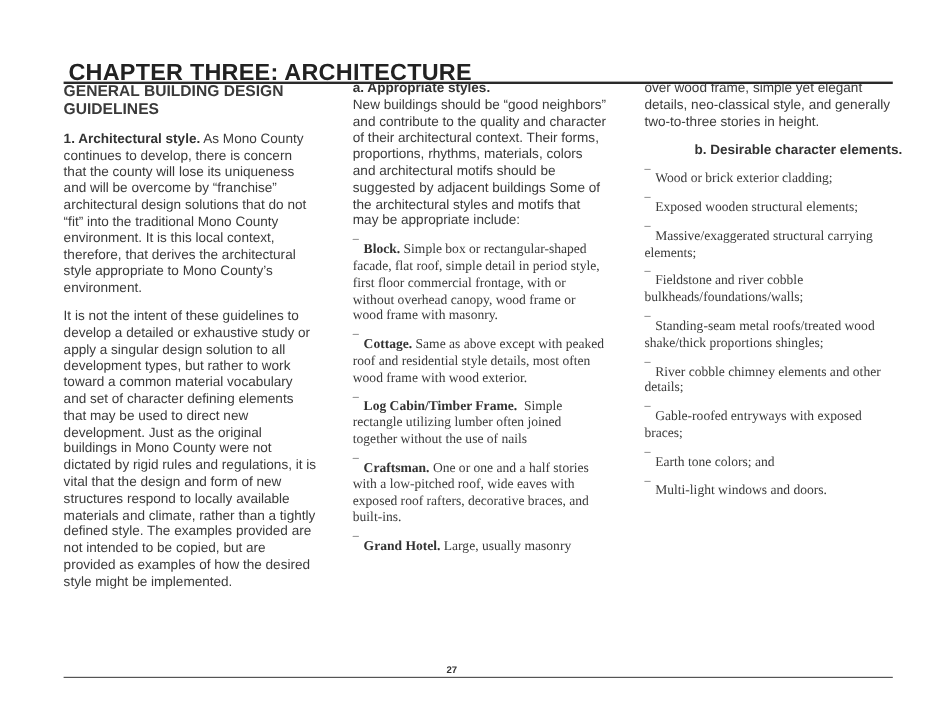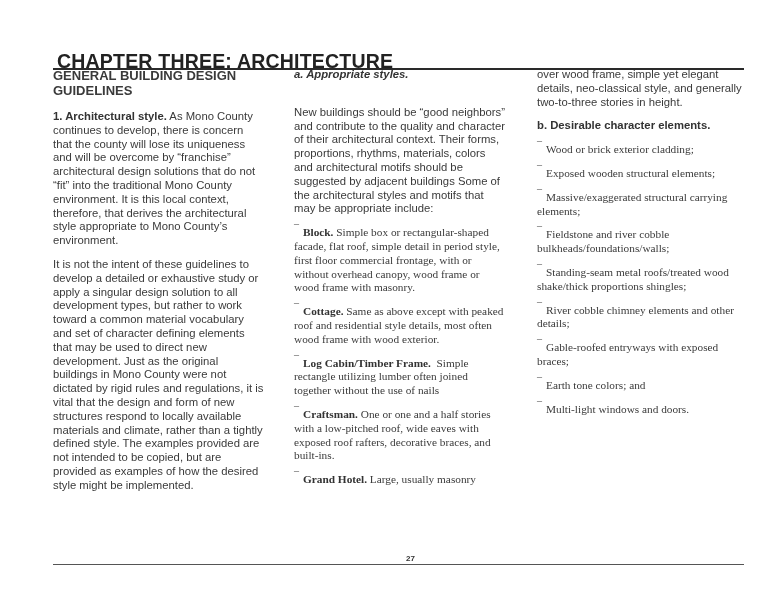--- a/index.html
+++ b/index.html
@@ -12,47 +12,47 @@
   .col1 { left: 53px; }
   .col2 { left: 294px; }
   .col3 { left: 537px; width: 215px; }
   .section-heading { margin: 0 0 12px 0; font-size: 13px; line-height: 15px; font-weight: bold; color: #3a3a3a; }
   .sub-heading { font-weight: bold; color: #333; }
   p { margin: 0 0 10px 0; }
   .bullet { margin: 0 0 10px 0; font-family: Liberation Serif, serif; }
   .dash { display: inline-block; position: relative; top: -4px; margin-right: 4px; font-size: 10px; color: #333; }
   .bold { font-weight: bold; color: #333; }
   .footer-rule { position: absolute; left: 53px; top: 564px; width: 691px; height: 1px; background: #555; }
-  .page-number { position: absolute; left: 406px; top: 554px; font-size: 8px; font-weight: bold; color: #333; }
+  .page-number { position: absolute; left: 372px; top: 554px; font-size: 8px; font-weight: bold; color: #333; }
 </style>
 </head>
 <body>
 
 <h1 class="page-title">CHAPTER THREE: ARCHITECTURE</h1>
 <div class="title-rule"></div>
 
 <div class="col col1">
   <h2 class="section-heading">GENERAL BUILDING DESIGN GUIDELINES</h2>
   <p><span class="bold">1. Architectural style.</span><span> As Mono County continues to develop, there is concern that the county will lose its uniqueness and will be overcome by “franchise” architectural design solutions that do not “fit” into the traditional Mono County environment. It is this local context, therefore, that derives the architectural style appropriate to Mono County’s environment.</span></p>
   <p><span>It is not the intent of these guidelines to develop a detailed or exhaustive study or apply a singular design solution to all development types, but rather to work toward a common material vocabulary and set of character defining elements that may be used to direct new development. Just as the original buildings in Mono County were not dictated by rigid rules and regulations, it is vital that the design and form of new structures respond to locally available materials and climate, rather than a tightly defined style. The examples provided are not intended to be copied, but are provided as examples of how the desired style might be implemented.</span></p>
 </div>
 
 <div class="col col2">
-  <p class="sub-heading" style="margin-bottom:24px;font-style:italic;">a. Appropriate styles.</p>
+  <p class="sub-heading" style="margin-bottom:0;">a. Appropriate styles.</p>
   <p>New buildings should be “good neighbors” and contribute to the quality and character of their architectural context. Their forms, proportions, rhythms, materials, colors and architectural motifs should be suggested by adjacent buildings Some of the architectural styles and motifs that may be appropriate include:</p>
   <div class="bullet"><span class="dash">¯</span><span class="bold">Block.</span><span> Simple box or rectangular-shaped facade, flat roof, simple detail in period style, first floor commercial frontage, with or without overhead canopy, wood frame or wood frame with masonry.</span></div>
   <div class="bullet"><span class="dash">¯</span><span class="bold">Cottage.</span><span> Same as above except with peaked roof and residential style details, most often wood frame with wood exterior.</span></div>
   <div class="bullet"><span class="dash">¯</span><span class="bold">Log Cabin/Timber Frame.</span><span style="white-space:pre-wrap;">  Simple rectangle utilizing lumber often joined together without the use of nails</span></div>
   <div class="bullet"><span class="dash">¯</span><span class="bold">Craftsman.</span><span> One or one and a half stories with a low-pitched roof, wide eaves with exposed roof rafters, decorative braces, and built-ins.</span></div>
   <div class="bullet"><span class="dash">¯</span><span class="bold">Grand Hotel.</span><span> Large, usually masonry</span></div>
 </div>
 
 <div class="col col3">
   <p>over wood frame, simple yet elegant details, neo-classical style, and generally two-to-three stories in height.</p>
-  <p style="margin-bottom:10px;"><span class="sub-heading" style="display:block;">b. Desirable character elements.</span></p>
+  <p style="margin-bottom:10px;text-align:right;"><span class="sub-heading" style="display:block;">b. Desirable character elements.</span></p>
   <div class="bullet"><span class="dash">¯</span><span>Wood or brick exterior cladding;</span></div>
   <div class="bullet"><span class="dash">¯</span><span>Exposed wooden structural elements;</span></div>
   <div class="bullet"><span class="dash">¯</span><span>Massive/exaggerated structural carrying elements;</span></div>
   <div class="bullet"><span class="dash">¯</span><span>Fieldstone and river cobble bulkheads/foundations/walls;</span></div>
   <div class="bullet"><span class="dash">¯</span><span>Standing-seam metal roofs/treated wood shake/thick proportions shingles;</span></div>
   <div class="bullet"><span class="dash">¯</span><span>River cobble chimney elements and other details;</span></div>
   <div class="bullet"><span class="dash">¯</span><span>Gable-roofed entryways with exposed braces;</span></div>
   <div class="bullet"><span class="dash">¯</span><span>Earth tone colors; and</span></div>
   <div class="bullet"><span class="dash">¯</span><span>Multi-light windows and doors.</span></div>
 </div>

